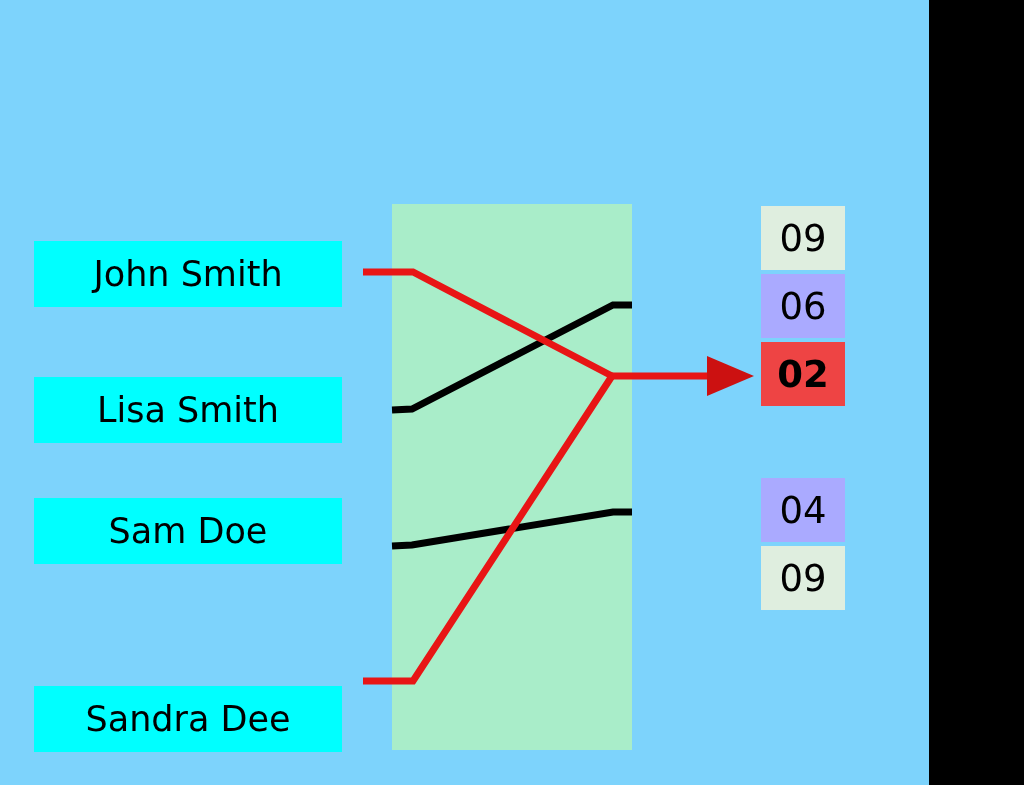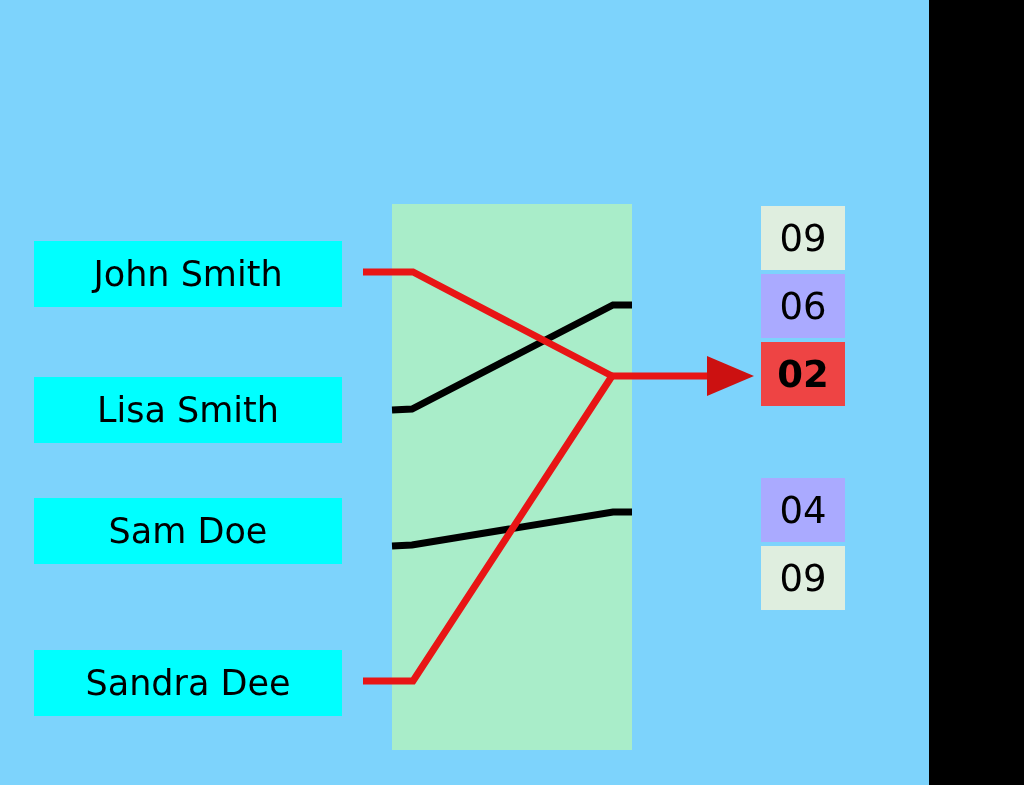--- a/index.html
+++ b/index.html
@@ -87,21 +87,21 @@
 
   <div class="key-box" style="top:241px;">
     <span class="key-label">John Smith</span>
   </div>
   <div class="key-box" style="top:377px;text-align:center;">
     <span class="key-label">Lisa Smith</span>
   </div>
   <div class="key-box" style="top:498px;">
     <span class="key-label">Sam Doe</span>
   </div>
-  <div class="key-box" style="top:650px;">
+  <div class="key-box" style="top:686px;">
     <span class="key-label">Sandra Dee</span>
   </div>
 
   <svg id="wires" viewBox="0 0 1024 785">
 
     <polyline fill="none" stroke="#000000" stroke-width="7" stroke-linejoin="miter" stroke-linecap="butt" points="392,410 412,409 613,305 632,305"></polyline>
     <polyline fill="none" stroke="#000000" stroke-width="7" stroke-linejoin="miter" stroke-linecap="butt" points="392,546 412,545 613,512 632,512"></polyline>
 
     <polyline fill="none" stroke="#e81515" stroke-width="7" stroke-linejoin="miter" stroke-linecap="butt" points="363,272 413,272 612,376"></polyline>
     <polyline fill="none" stroke="#e81515" stroke-width="7" stroke-linejoin="miter" stroke-linecap="butt" points="363,681 413,681 612,376"></polyline>

